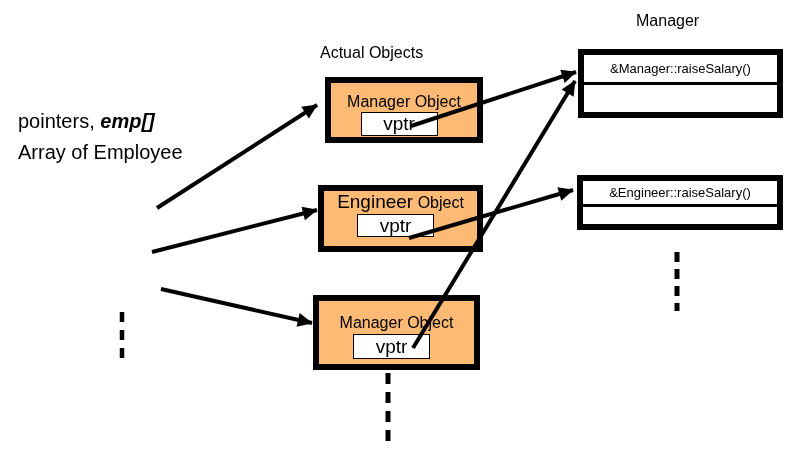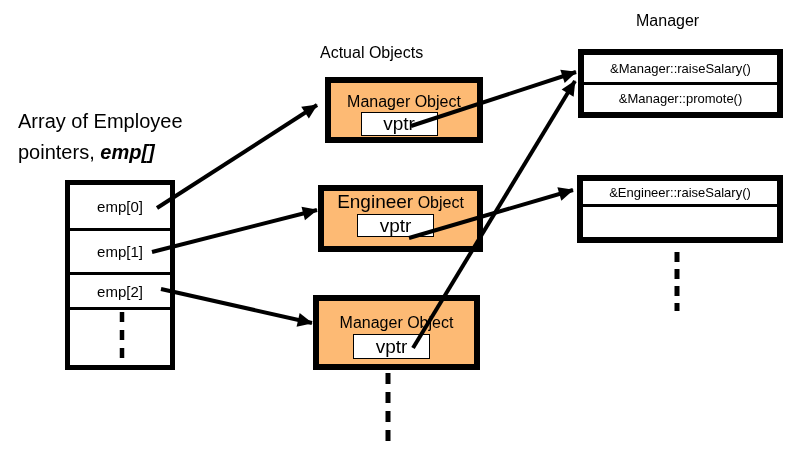--- a/index.html
+++ b/index.html
@@ -69,21 +69,21 @@
   .obj-engineer .vptr-box { height: 23px; margin-top: 0; }
   .obj-manager-2 .vptr-box { height: 25px; margin-top: 2px; }
 
   
   .vtable-box {
     border: 6px solid #000; box-sizing: border-box;
     background: #fff;
     display: flex; flex-direction: column;
   }
   .vtable-manager  { left: 578px; top: 49px;  width: 205px; height: 69px; }
-  .vtable-engineer { left: 577px; top: 175px; width: 206px; height: 68px; }
+  .vtable-engineer { left: 577px; top: 175px; width: 206px; height: 55px; }
   .vtable-row {
     box-sizing: border-box;
     display: flex; align-items: center; justify-content: center;
     font-size: 13px; white-space: nowrap;
   }
   .vtable-row.r0 { flex: 0 0 30px; border-bottom: 3px solid #000; }
   .vtable-engineer .vtable-row.r0 { flex: 0 0 26px; }
   .vtable-row.r1 { flex: 1 1 auto; }
 
   
@@ -94,30 +94,24 @@
     z-index: 10;
   }
   .overlay line { stroke: #000000; }
 </style>
 </head>
 <body>
 
 <div class="canvas">
 
   <div class="abs array-label">
+    <div><span>pointers, </span><span class="emph">emp[]</span></div>
     <div>Array of Employee</div>
-    <div><span>pointers, </span><span class="emph">emp[]</span></div>
   </div>
 
-  <div class="abs array-box">
-    <div class="array-cell c0">emp[0]</div>
-    <div class="array-cell c1">emp[1]</div>
-    <div class="array-cell c2">emp[2]</div>
-    <div class="array-cell cdots"></div>
-  </div>
 
   <div class="abs section-title title-actual">Actual Objects</div>
   <div class="abs section-title title-vtables">Manager</div>
 
   <div class="abs obj-box obj-manager-1">
     <div class="obj-title">Manager Object</div>
     <div class="vptr-box">vptr</div>
   </div>
 
   <div class="abs obj-box obj-engineer">
@@ -125,21 +119,20 @@
     <div class="vptr-box">vptr</div>
   </div>
 
   <div class="abs obj-box obj-manager-2">
     <div class="obj-title">Manager Object</div>
     <div class="vptr-box">vptr</div>
   </div>
 
   <div class="abs vtable-box vtable-manager">
     <div class="vtable-row r0">&amp;Manager::raiseSalary()</div>
-    <div class="vtable-row r1">&amp;Manager::promote()</div>
   </div>
 
   <div class="abs vtable-box vtable-engineer">
     <div class="vtable-row r0">&amp;Engineer::raiseSalary()</div>
   </div>
 
   <svg class="overlay" width="810" height="452" viewBox="0 0 810 452" xmlns="http://www.w3.org/2000/svg">
     <defs>
       <marker id="ah" viewBox="0 0 12 12" refX="10.5" refY="6" markerWidth="4.4" markerHeight="4.4" orient="auto">
         <path d="M0.8,1.2 L11,6 L0.8,10.8 Z" fill="#000"></path>

